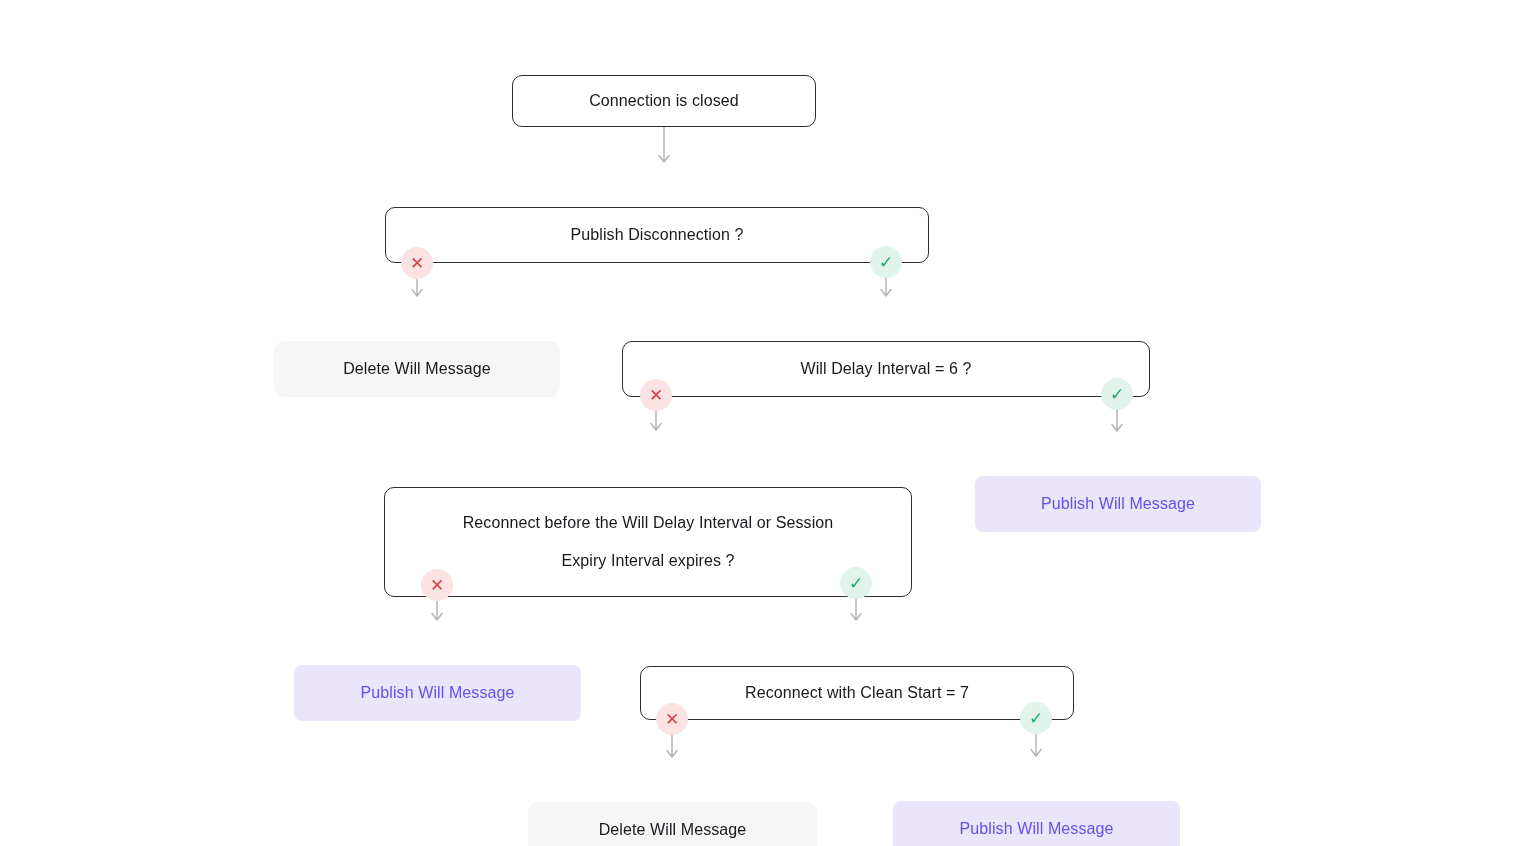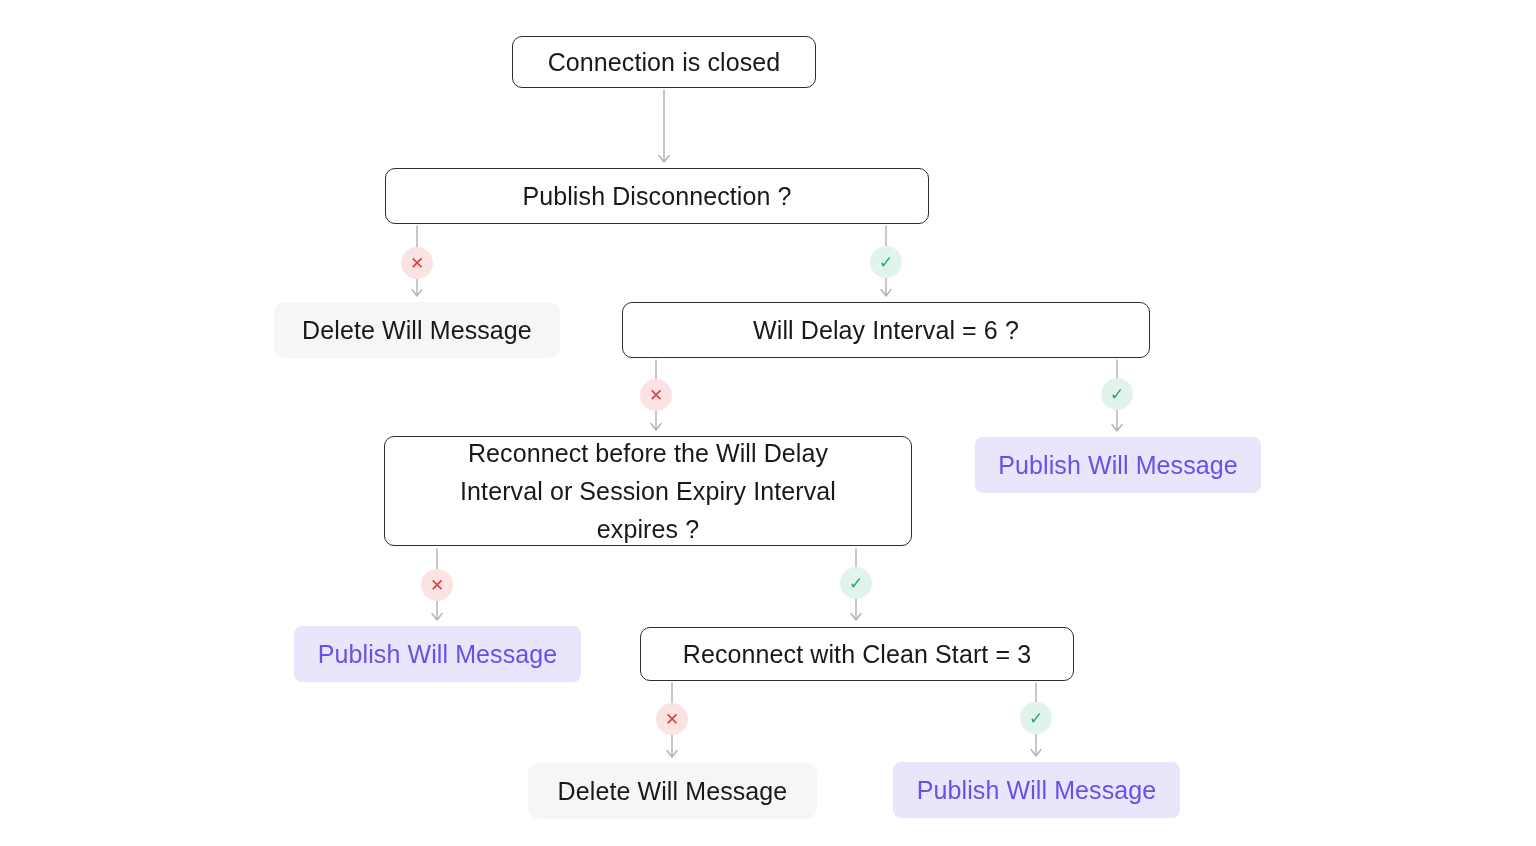--- a/index.html
+++ b/index.html
@@ -22,25 +22,26 @@
     font-family:"Liberation Sans","DejaVu Sans",sans-serif;
     color:var(--node-text);
   }
   .canvas{position:relative;width:1536px;height:846px;background:var(--canvas-bg);}
   .arrows{position:absolute;left:0;top:0;width:1536px;height:846px;pointer-events:none;}
   .arrows path{stroke:var(--arrow);stroke-width:1.5;fill:none;stroke-linecap:round;stroke-linejoin:round;}
   .node{
     position:absolute;
     display:flex;align-items:center;justify-content:center;
     text-align:center;
-    font-size:25px;
+    font-size:16px;
     letter-spacing:0.1px;
     line-height:38px;
     border-radius:10px;
     background:#ffffff;
+    margin-top:39px;
   }
   .node.bordered{border:1.6px solid var(--node-border);}
   .node.neutral{background:var(--neutral-bg);border-radius:11px;}
   .node.accent{background:var(--accent-bg);color:var(--accent-text);border-radius:8px;}
   .node .wrap{display:inline-block;max-width:394px;}
   .badge{
     position:absolute;
     width:32px;height:32px;border-radius:50%;
     display:flex;align-items:center;justify-content:center;
     font-size:17px;font-weight:700;line-height:1;
@@ -66,29 +67,29 @@
   </svg>
 
   <div class="node bordered" style="left:512px;top:36px;width:304px;height:52px;">Connection is closed</div>
 
   <div class="node bordered" style="left:385px;top:168px;width:544px;height:56px;">Publish Disconnection ?</div>
 
   <div class="node neutral" style="left:274px;top:302px;width:286px;height:56px;">Delete Will Message</div>
 
   <div class="node bordered" style="left:622px;top:302px;width:528px;height:56px;">Will Delay Interval = 6 ?</div>
 
-  <div class="node bordered" style="left:384px;top:436px;width:528px;height:110px;">
+  <div class="node bordered" style="left:384px;top:448px;width:528px;height:110px;">
     <span class="wrap">Reconnect before the Will Delay Interval or Session Expiry Interval expires ?</span>
   </div>
 
   <div class="node accent" style="left:975px;top:437px;width:286px;height:56px;">Publish Will Message</div>
 
   <div class="node accent" style="left:294px;top:626px;width:287px;height:56px;">Publish Will Message</div>
 
-  <div class="node bordered" style="left:640px;top:627px;width:434px;height:54px;">Reconnect with Clean Start = 3</div>
+  <div class="node bordered" style="left:640px;top:627px;width:434px;height:54px;">Reconnect with Clean Start = 7</div>
 
   <div class="node neutral" style="left:528px;top:763px;width:289px;height:56px;">Delete Will Message</div>
 
   <div class="node accent" style="left:893px;top:762px;width:287px;height:56px;">Publish Will Message</div>
 
   <div class="badge no" style="left:401px;top:247px;">
       <span>✕</span>
     </div>
   <div class="badge yes" style="left:870px;top:246px;">
       <span>✓</span>

